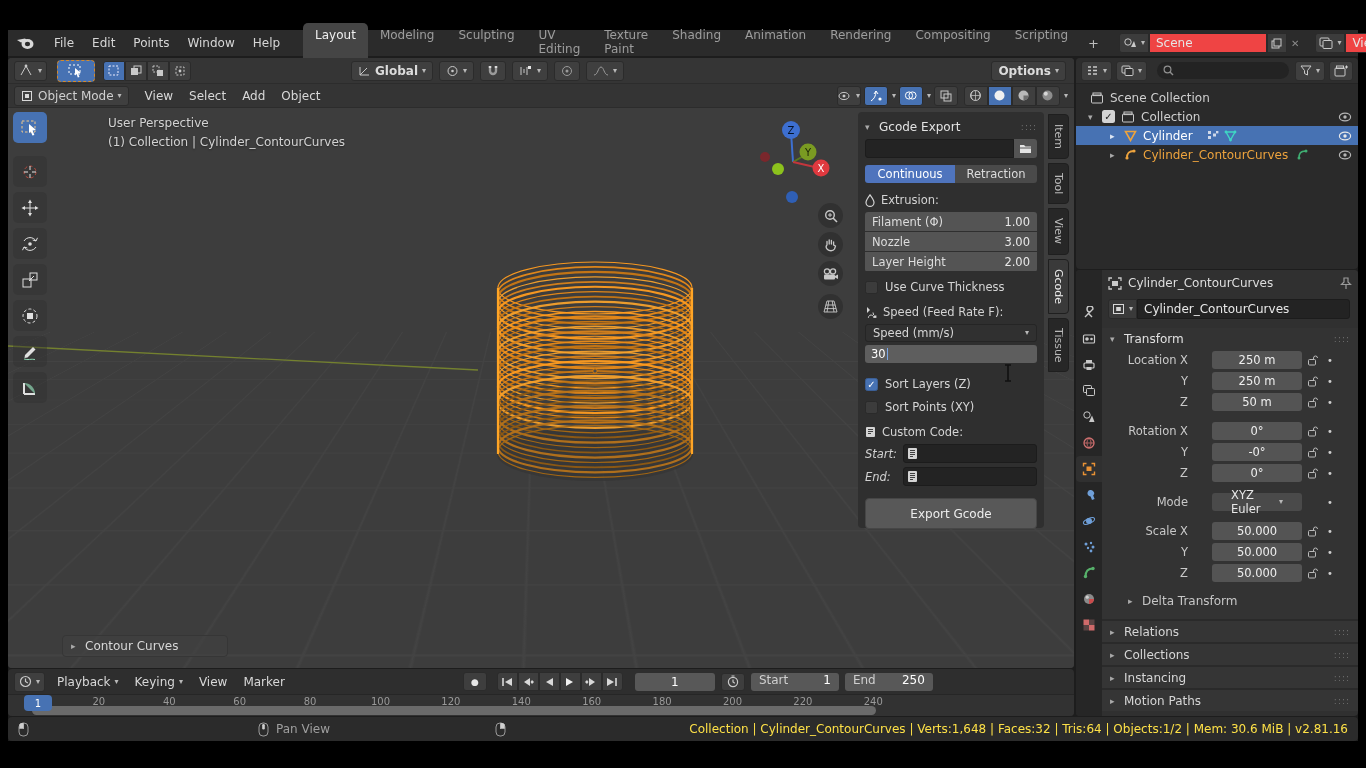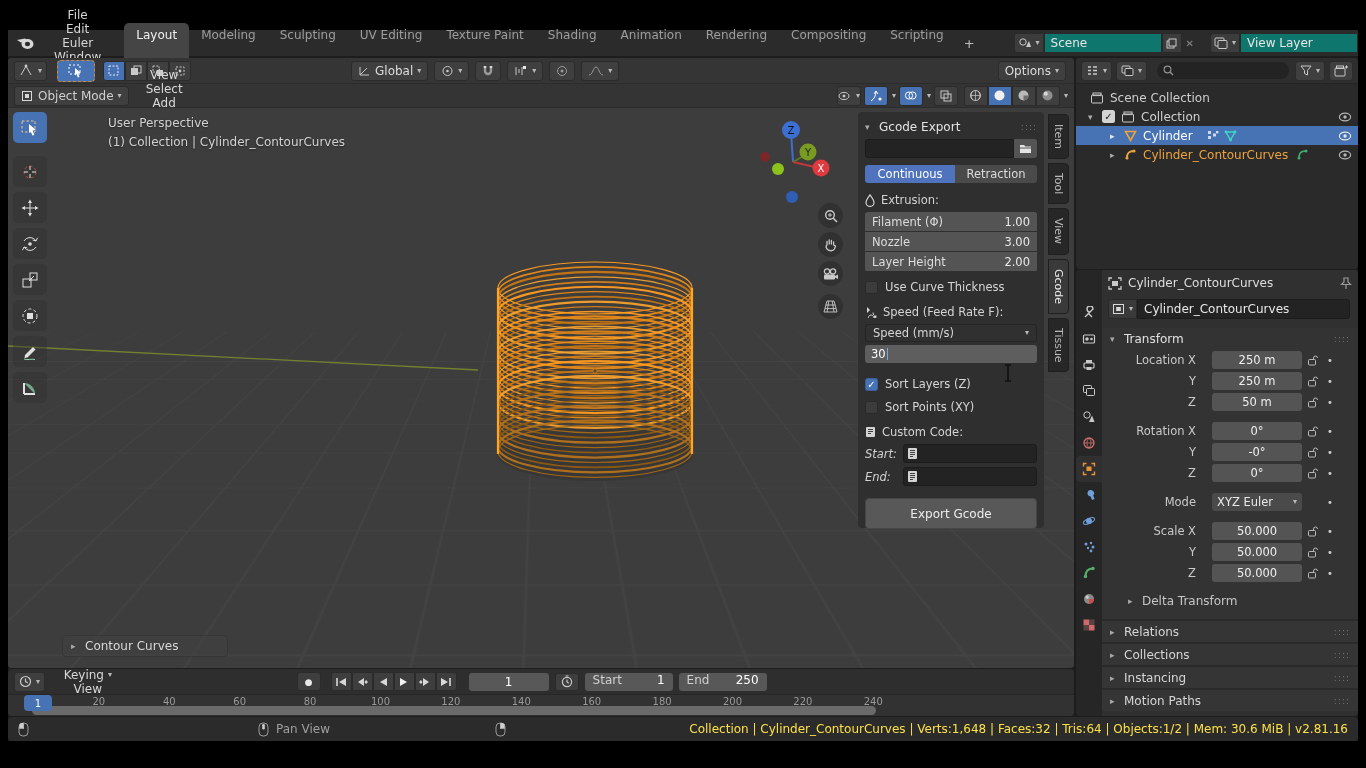--- a/index.html
+++ b/index.html
@@ -1,37 +1,37 @@
 <!DOCTYPE html>
 <html><head>
 <meta charset="utf-8">
 <style>
   * { margin:0; padding:0; box-sizing:border-box; }
   html,body { width:1366px; height:768px; background:#000; overflow:hidden;
               font-family:"DejaVu Sans","Liberation Sans",sans-serif; }
   .app { position:absolute; left:8px; top:30px; width:1350px; height:711px;
          background:#1d1d1d; color:#cfcfcf; font-size:12px; }
-  .row { display:flex; align-items:center;flex-direction:column; }
+  .row { display:flex; align-items:center; }
   .spacer { flex:1; }
   .chev { font-size:8px; color:#b9b9b9; margin-left:4px; line-height:1; }
   .grip { font-size:9px; letter-spacing:1px; color:#6e6e6e; }
 
   
   .topbar { position:absolute; left:0; top:0; width:1350px; height:27px;
             background:#2b2b2b; display:flex; align-items:center; border-bottom:1px solid #1d1d1d;}
   .logo { margin:0 10px 0 8px; }
   .menu-item { padding:0 9px; color:#d6d6d6; cursor:default; }
   .ws-wrap { display:flex; align-items:center; margin-left:14px; height:27px; }
   .ws-tab { padding:5px 12px; color:#9d9d9d; height:41px; }
   .ws-tab.active { background:#454545; color:#efefef; border-radius:5px 5px 0 0; }
   .ws-add { color:#bdbdbd; padding:0 8px; font-size:13px; }
   .id-widget { display:flex; align-items:center; height:20px; margin-left:12px; }
   .id-iconbtn { background:#3c3c3c; border:1px solid #2a2a2a; border-radius:3px 0 0 3px;
                 height:20px; display:flex; align-items:center; padding:0 3px; }
-  .id-field { background:#0f766e; border:1px solid #2a2a2a; height:20px; min-width:118px;
+  .id-field { background:#ef4444; border:1px solid #2a2a2a; height:20px; min-width:118px;
               display:flex; align-items:center; padding:0 6px; color:#e6e6e6; }
   .id-copy { background:#3c3c3c; border:1px solid #2a2a2a; height:20px; width:20px;
              display:flex; align-items:center; justify-content:center; }
   .id-x { color:#8b8b8b; font-size:10px; padding:0 4px; }
 
   
   .viewport { position:absolute; left:0; top:28px; width:1066px; height:610px;
               background:#3d3d3d; border-radius:4px; overflow:hidden; }
   .toolsrow { height:26px; background:#353535; display:flex; align-items:center;
               border-bottom:1px solid #2c2c2c; padding:0 6px; }
@@ -40,21 +40,21 @@
   .mini-btn { background:#3f3f3f; border:1px solid #2b2b2b; border-radius:3px; height:20px;
               display:flex; align-items:center; padding:0 4px; margin-right:4px; }
   .tool-active-btn { border:1px dashed #d38a2d; border-radius:4px; background:#4772b3;
                      width:38px; height:22px; display:flex; align-items:center; justify-content:center; margin:0 6px; }
   .selmode { display:flex; margin-left:2px; }
   .selmode .sm { width:22px; height:20px; background:#3f3f3f; border:1px solid #2b2b2b;
                  display:flex; align-items:center; justify-content:center; }
   .selmode .sm:first-child { border-radius:3px 0 0 3px; background:#4772b3; }
   .selmode .sm:last-child { border-radius:0 3px 3px 0; }
   .widget { background:#3f3f3f; border:1px solid #2b2b2b; border-radius:3px; height:20px;
-            display:flex; align-items:center; padding:0 6px; margin-right:6px; color:#dcdcdc; }
+            display:flex; align-items:center; padding:0 6px; margin-right:6px; color:#dcdcdc;font-weight:bold; }
   .vp-menu { padding:0 8px; color:#d8d8d8; }
   .mode-widget { background:#3f3f3f; border:1px solid #2b2b2b; border-radius:3px; height:20px;
                  display:flex; align-items:center; padding:0 6px; margin-right:8px; }
   .toggle { width:24px; height:20px; background:#3f3f3f; border:1px solid #2b2b2b; border-radius:3px;
             display:flex; align-items:center; justify-content:center; margin-left:3px; }
   .toggle.on { background:#4772b3; }
   .shade-group { display:flex; margin-left:6px; }
   .shade-group .sg { width:24px; height:20px; background:#3f3f3f; border:1px solid #2b2b2b;
                      display:flex; align-items:center; justify-content:center; }
   .shade-group .sg.on { background:#4772b3; }
@@ -146,25 +146,25 @@
   .pheader { height:26px; display:flex; align-items:center; padding:0 6px; background:#303030; }
   .pname-row { height:26px; display:flex; align-items:center; padding:0 8px 0 6px; }
   .pname-icon { background:#3a3a3a; border:1px solid #2a2a2a; border-radius:3px 0 0 3px; height:20px;
                 display:flex; align-items:center; padding:0 3px; }
   .pname-field { flex:1; background:#232323; border:1px solid #1c1c1c; border-radius:0 3px 3px 0;
                  height:20px; display:flex; align-items:center; padding:0 6px; color:#e8e8e8; }
   .panel-block { background:#333333; margin-top:6px; padding-bottom:8px; }
   .pnl-title { height:22px; display:flex; align-items:center; padding:0 8px; color:#e0e0e0; }
   .tr-row { display:flex; align-items:center; height:20px; margin:0 6px 1px 0; }
   .tr-row.gap { margin-top:9px; }
-  .tr-label { width:110px; text-align:right; padding-right:16px; color:#c9c9c9; font-size:11.5px; }
+  .tr-label { width:110px; text-align:right; padding-right:24px; color:#c9c9c9; font-size:11.5px; }
   .tr-field { width:90px; height:18px; background:#545454; border-radius:3px; color:#efefef;
               display:flex; align-items:center; justify-content:center; font-size:11.5px; }
   .tr-dd { width:90px; height:18px; background:#4a4a4a; border-radius:3px; color:#e8e8e8;
-           display:flex; align-items:center; padding:0 5px; font-size:11.5px; }
+           display:flex; align-items:center; padding:0 19px; font-size:11.5px; }
   .tr-lock { width:20px; display:flex; justify-content:center; }
   .tr-dot { width:16px; text-align:center; color:#cfcfcf; font-size:10px; }
   .delta-row { height:20px; display:flex; align-items:center; padding-left:26px; color:#c6c6c6; margin-top:8px; }
   .cpanel { height:23px; background:#353535; border-top:2px solid #2a2a2a;
             display:flex; align-items:center; padding:0 8px; color:#d6d6d6; }
   .disc { color:#aaa; font-size:9px; width:14px; }
 
   
   .timeline { position:absolute; left:0; top:639px; width:1066px; height:47px;
               background:#2e2e2e; border-radius:4px; overflow:hidden; }
@@ -210,21 +210,21 @@
     <span class="logo">
       <svg width="19" height="15" viewBox="0 0 19 15">
         <ellipse cx="11.5" cy="8" rx="6" ry="5" fill="#d8d8d8"></ellipse>
         <ellipse cx="11.5" cy="8" rx="2.6" ry="2.2" fill="#2b2b2b"></ellipse>
         <path d="M1,4 L9,2.5 L12,5 L5,6.5 Z" fill="#d8d8d8"></path>
       </svg>
     </span>
     <span id="topbar-menus" class="row">
         <span class="menu-item">File</span>
         <span class="menu-item">Edit</span>
-        <span class="menu-item">Euler</span>
+        <span class="menu-item">Points</span>
         <span class="menu-item">Window</span>
         <span class="menu-item">Help</span>
       </span>
     <span class="ws-wrap" id="workspaces">
         <span class="ws-tab active">Layout</span>
         <span class="ws-tab">Modeling</span>
         <span class="ws-tab">Sculpting</span>
         <span class="ws-tab">UV Editing</span>
         <span class="ws-tab">Texture Paint</span>
         <span class="ws-tab">Shading</span>

